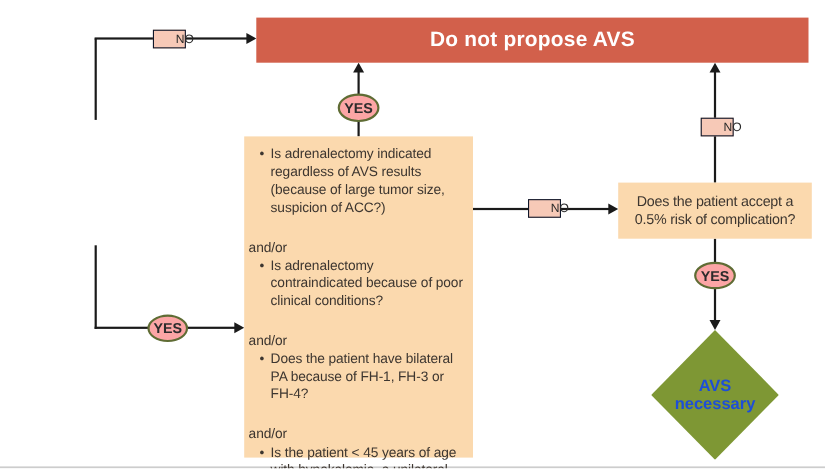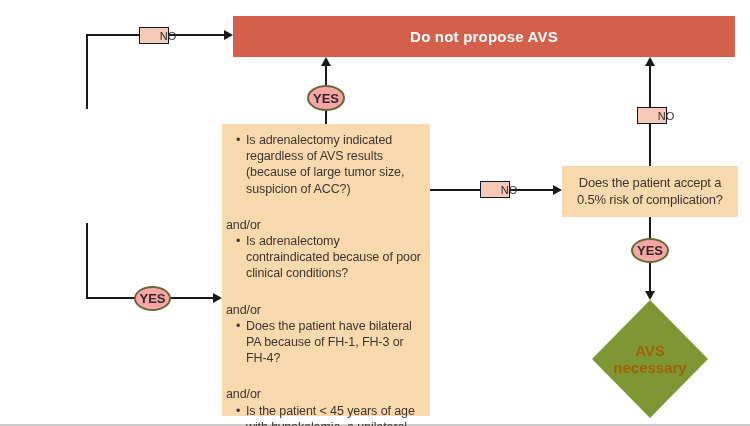--- a/index.html
+++ b/index.html
@@ -9,21 +9,21 @@
     height: 426px;
     background: #ffffff;
     font-family: "Liberation Sans", sans-serif;
     overflow: hidden;
   }
   
   .banner {
     position: absolute; left: 233px; top: 16px; width: 502px; height: 41px;
     background: #d2604b;
     display: flex; align-items: center; justify-content: center;
-    color: #ffffff; font-size: 15px; font-weight: bold; letter-spacing: 0.2px;
+    color: #ffffff; font-size: 19px; font-weight: bold; letter-spacing: 0.2px;
     z-index: 2;
   }
   .box {
     position: absolute;
     background: #fbd9ae;
     color: #3d3630;
     z-index: 2;
     box-sizing: border-box;
   }
   .left-box {
@@ -46,21 +46,21 @@
     display: flex; align-items: center; justify-content: center;
     text-align: center; padding: 2px;
     font-size: 13px; line-height: 16.4px; letter-spacing: -0.2px;
   }
   
   .diamond { position: absolute; left: 592px; top: 300px; width: 116px; height: 118px; z-index: 2; }
   .diamond svg { display: block; }
   .diamond-label {
     position: absolute; inset: 0;
     display: flex; align-items: center; justify-content: center;
-    text-align: center; color: #a16207; font-weight: bold;
+    text-align: center; color: #1d4ed8; font-weight: bold;
     font-size: 15px; line-height: 17px;
   }
   .diamond-label span { width: 84px; display: block; }
   
   .line { position: absolute; background: #1a1a1a; z-index: 1; }
   .arr { position: absolute; width: 0; height: 0; z-index: 1; }
   .arr-right { border-top: 5px solid transparent; border-bottom: 5px solid transparent; border-left: 9px solid #1a1a1a; }
   .arr-up    { border-left: 5px solid transparent; border-right: 5px solid transparent; border-bottom: 9px solid #1a1a1a; }
   .arr-down  { border-left: 5px solid transparent; border-right: 5px solid transparent; border-top: 9px solid #1a1a1a; }
   

